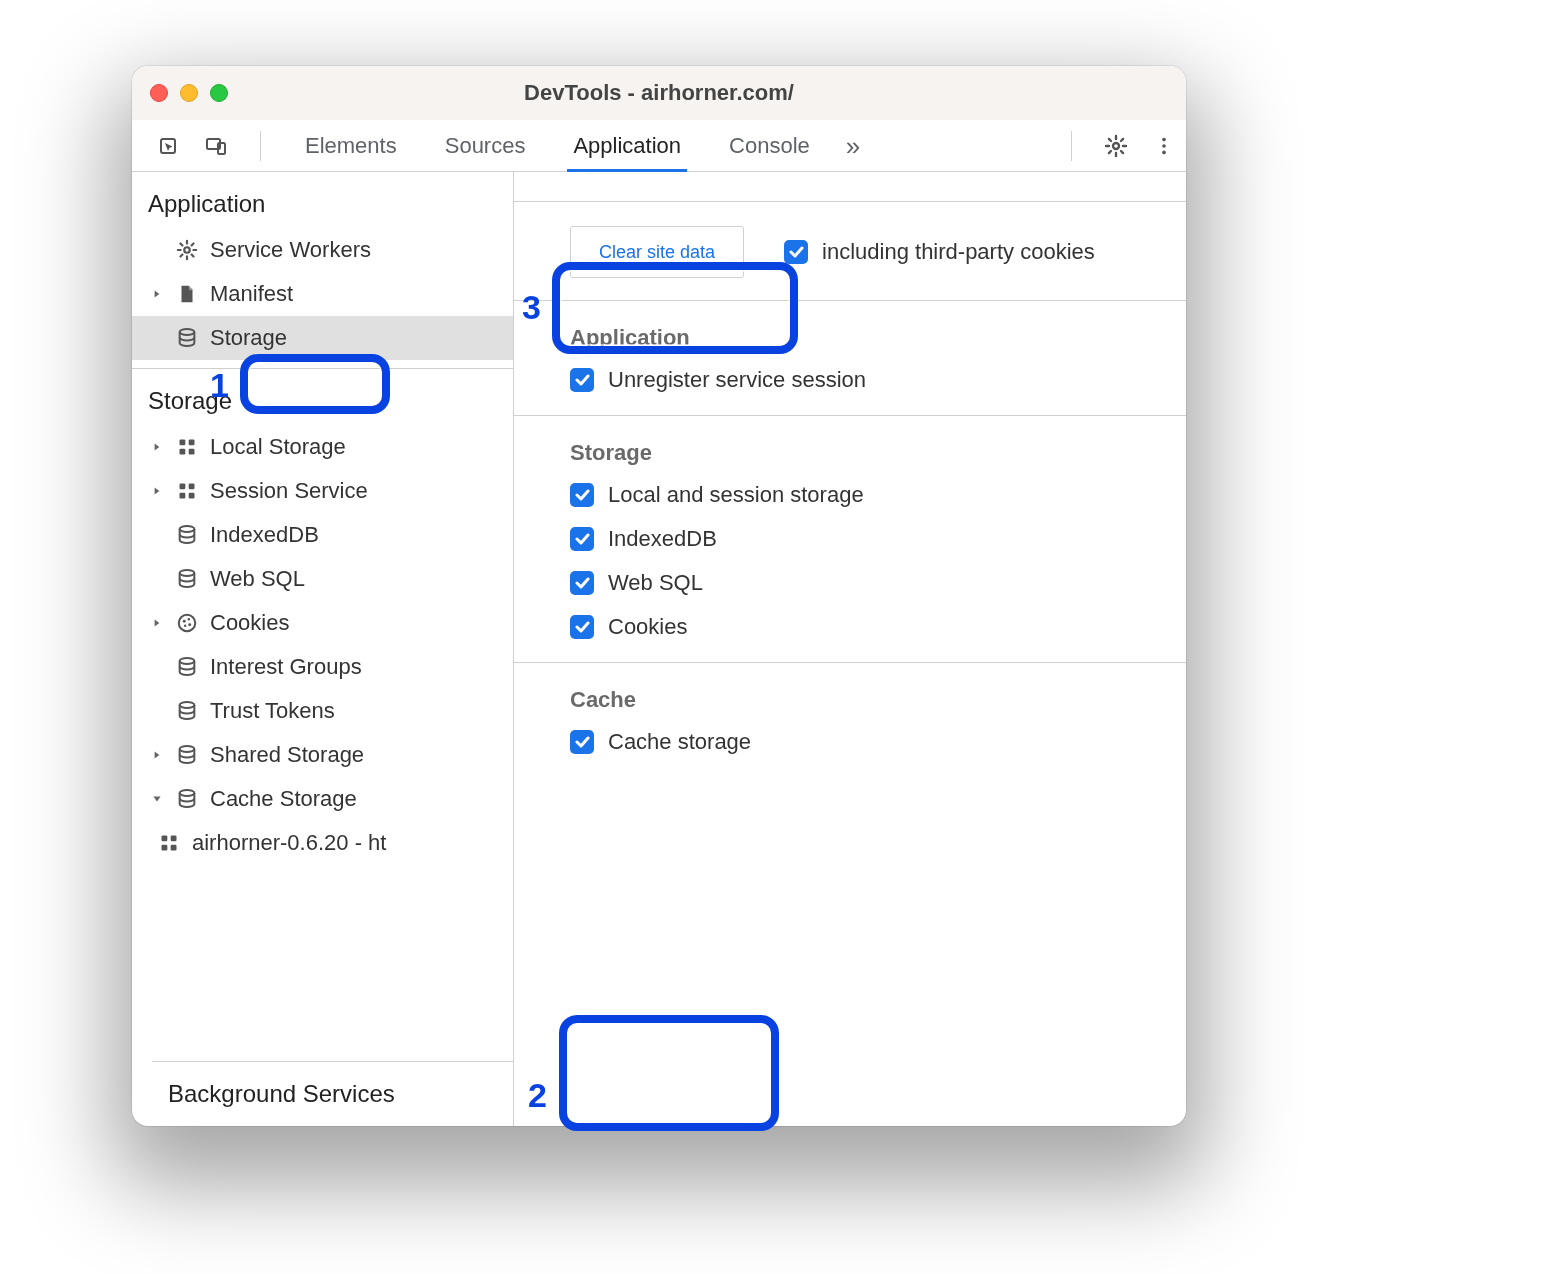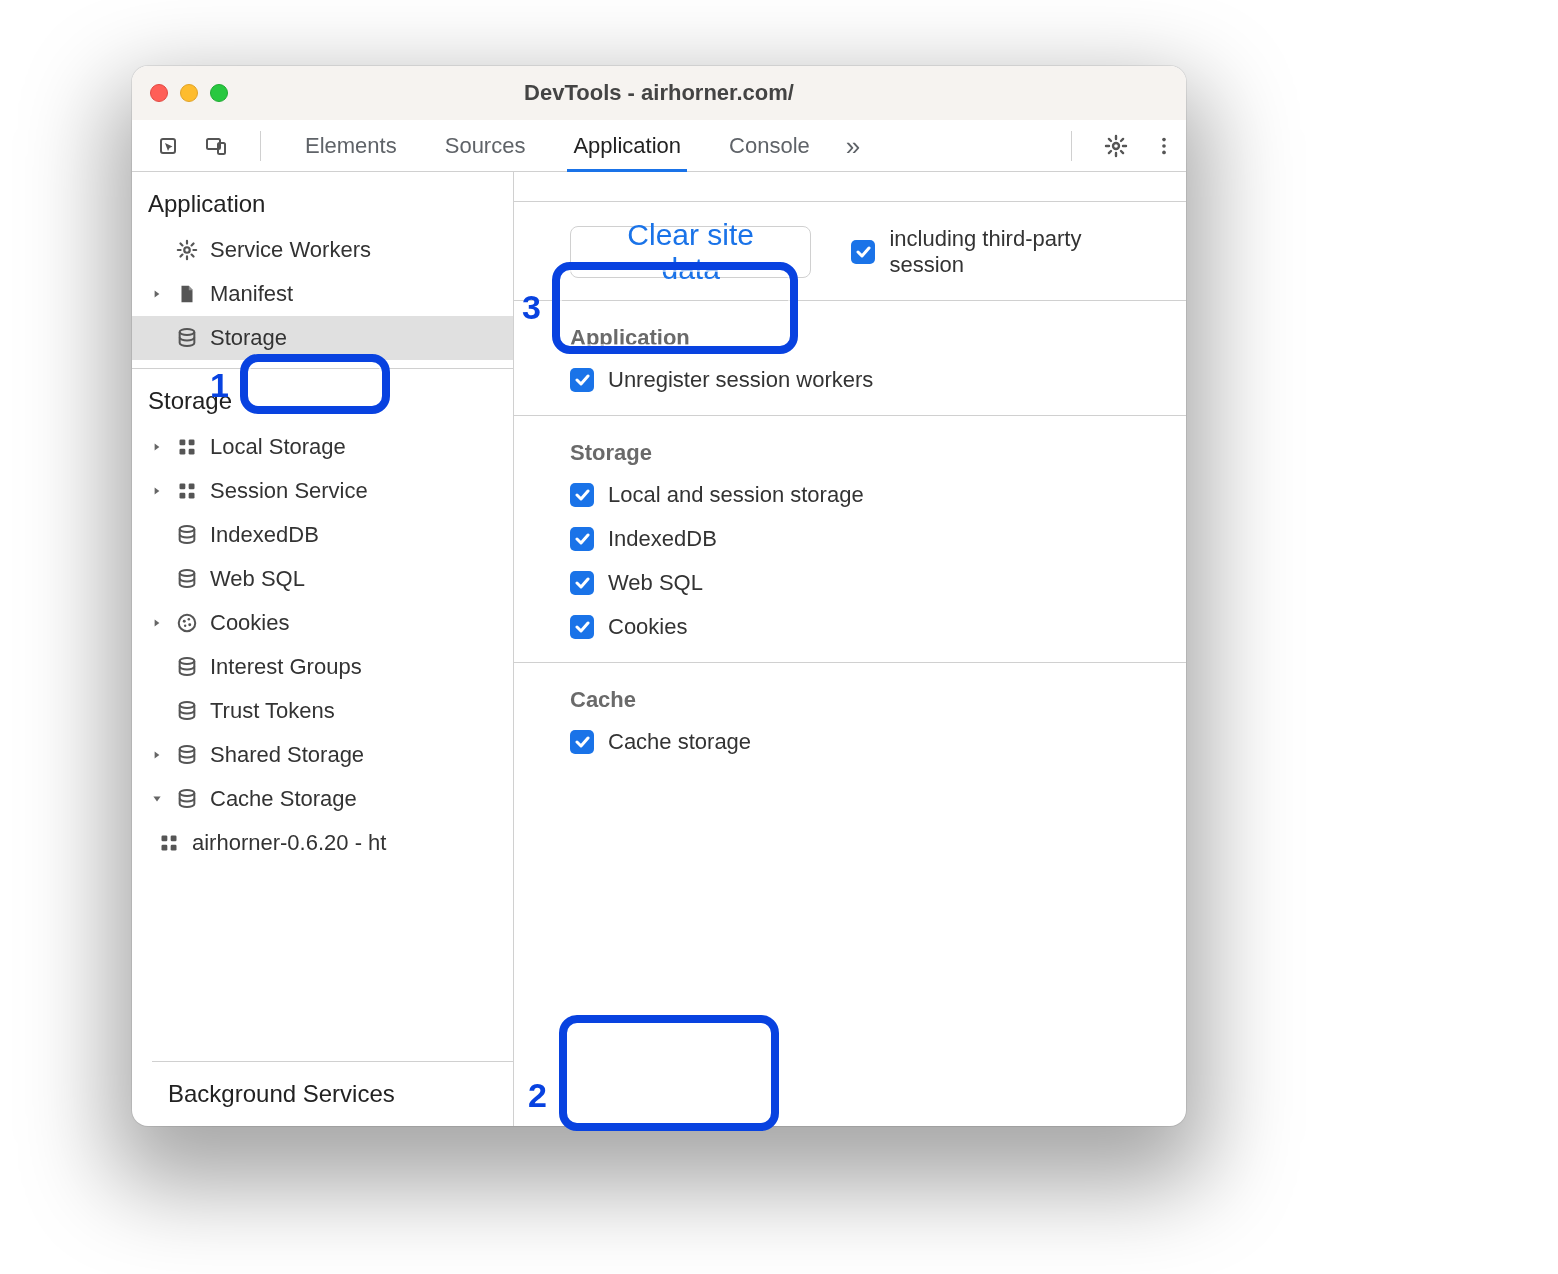--- a/index.html
+++ b/index.html
@@ -172,24 +172,24 @@
     color: #6a6a6a;
   }
   .clear-row {
     display: flex; align-items: center; gap: 40px;
   }
   .clear-btn {
     display: inline-flex; align-items: center; justify-content: center;
     height: 52px;
     padding: 0 28px;
     border: 1px solid var(--border);
-    border-radius: 8px;
+    border-radius: 3px;
     background: #fff;
     color: var(--blue);
-    font-size: 30px;
+    font-size: 18px;
   }
   .chk {
     display: flex; align-items: center; gap: 14px;
     color: #333;
   }
   .chk + .chk { margin-top: 18px; }
   .chkbox {
     width: 24px; height: 24px;
     border-radius: 5px;
     background: #1a73e8;
@@ -478,34 +478,34 @@
 
         <div class="section">
           <div class="clear-row">
             <button class="clear-btn">Clear site data</button>
             <label class="chk">
               <span class="chkbox">
                   <svg viewBox="0 0 16 16">
                     <use href="#i-check"></use>
                   </svg>
                 </span>
-              <span>including third-party session</span>
+              <span>including third-party cookies</span>
             </label>
           </div>
         </div>
 
         <div class="section">
           <h3>Application</h3>
           <label class="chk">
             <span class="chkbox">
                 <svg viewBox="0 0 16 16">
                   <use href="#i-check"></use>
                 </svg>
               </span>
-            <span>Unregister session workers</span>
+            <span>Unregister service session</span>
           </label>
         </div>
 
         <div class="section">
           <h3>Storage</h3>
           <label class="chk">
             <span class="chkbox">
                 <svg viewBox="0 0 16 16">
                   <use href="#i-check"></use>
                 </svg>

